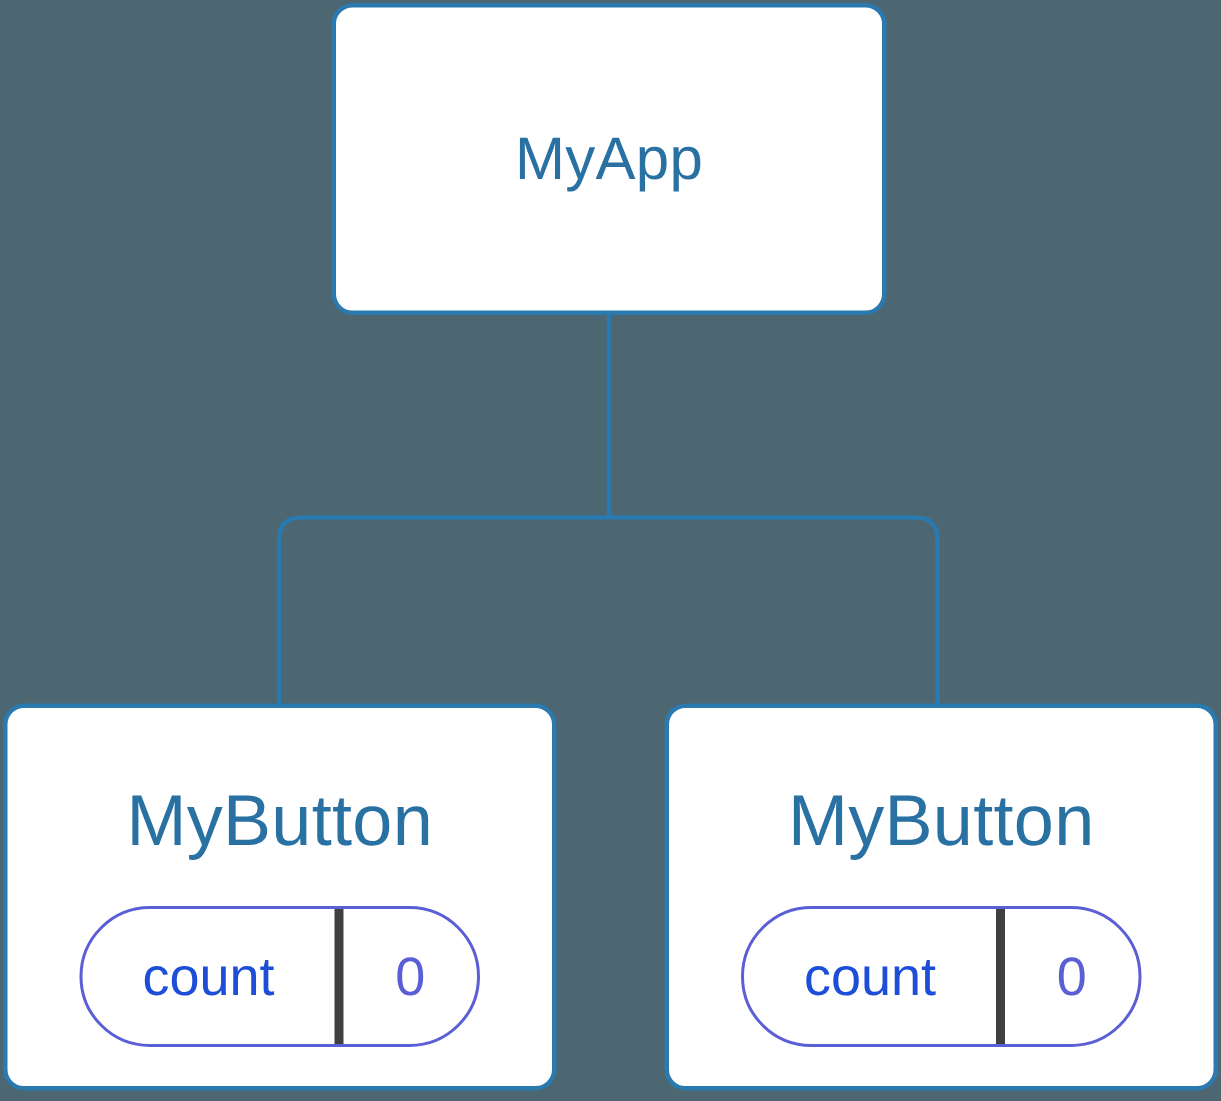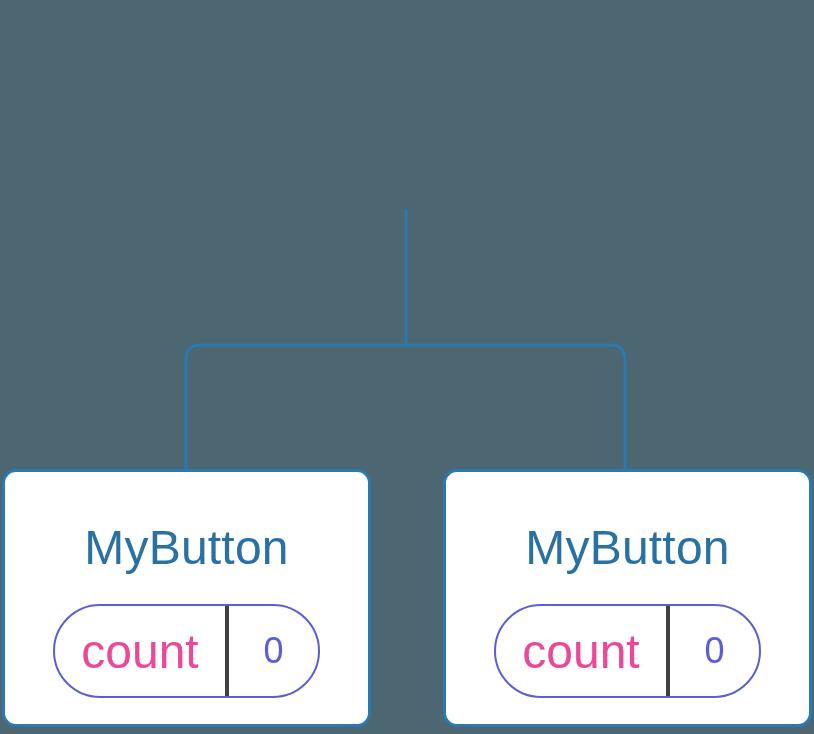--- a/index.html
+++ b/index.html
@@ -89,23 +89,23 @@
     display: flex;
     align-items: stretch;
     background: #ffffff;
     overflow: hidden;
   }
   .state-key {
     flex: 0 0 174px;
     display: flex;
     align-items: center;
     justify-content: center;
-    color: #ec4899;
-    font-size: 48px;
-    border-right: 4px solid #404040;
+    color: #1d4ed8;
+    font-size: 36px;
+    border-right: 6px solid #404040;
     box-sizing: border-box;
     user-select: none;
   }
   .state-val {
     flex: 1 1 auto;
     display: flex;
     align-items: center;
     justify-content: center;
     color: #5b5fd6;
     font-size: 36px;
@@ -119,20 +119,23 @@
 
   <svg id="connectors" viewBox="0 0 814 734" width="814" height="734" fill="none" xmlns="http://www.w3.org/2000/svg">
 
     <path d="M 406 209 L 406 345" stroke="#2a7ab0" stroke-width="3" fill="none"></path>
 
     <path d="M 406 345 L 201 345 Q 186 345 186 360 L 186 470" stroke="#2a7ab0" stroke-width="3" fill="none"></path>
 
     <path d="M 406 345 L 610 345 Q 625 345 625 360 L 625 470" stroke="#2a7ab0" stroke-width="3" fill="none"></path>
   </svg>
 
+  <div class="node" id="node-root">
+    <div class="node-title">MyApp</div>
+  </div>
 
   <div class="node" id="node-child-0">
     <div class="node-title child-title">MyButton</div>
     <div class="state-pill">
       <div class="state-key">count</div>
       <div class="state-val">0</div>
     </div>
   </div>
 
   <div class="node" id="node-child-1">

